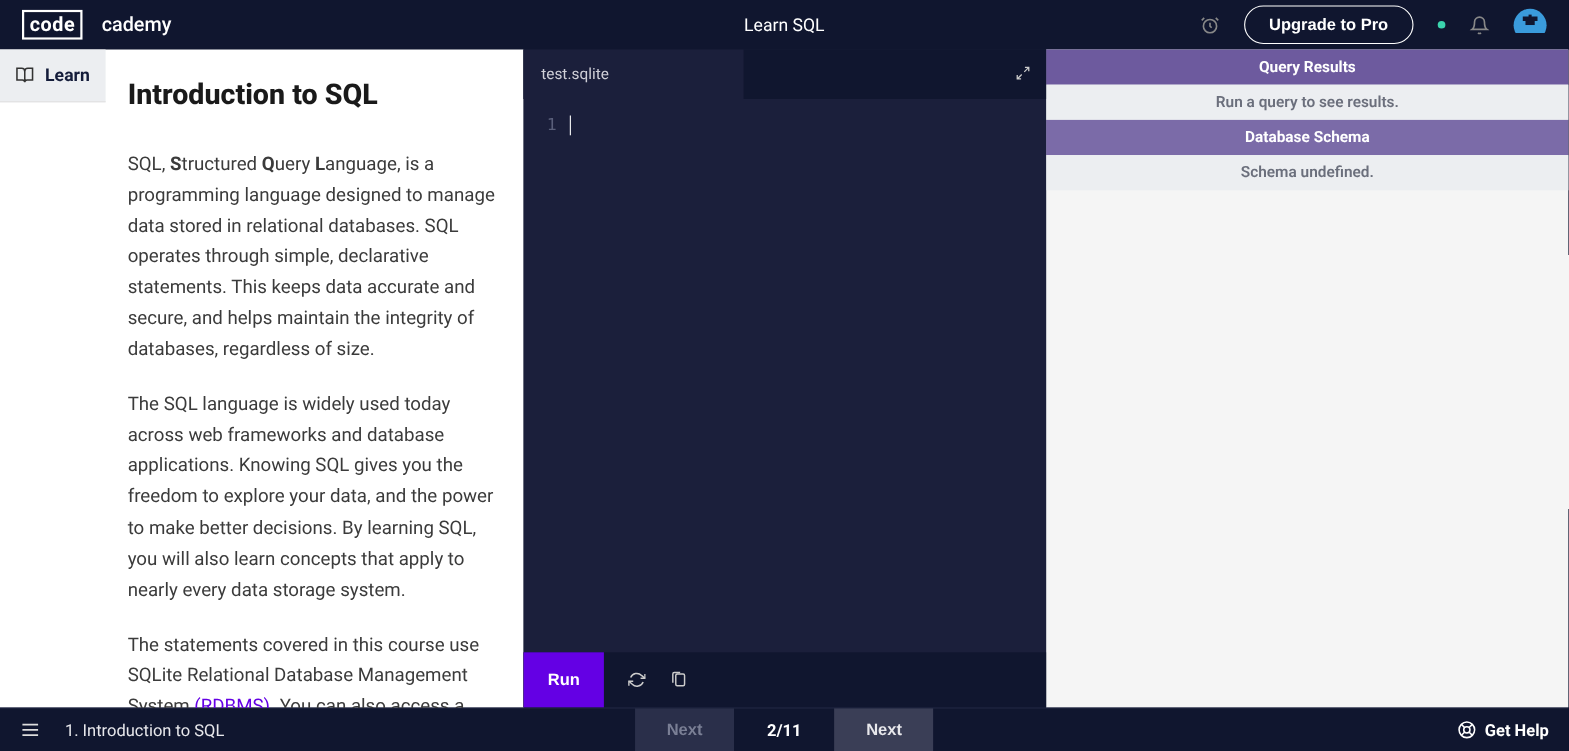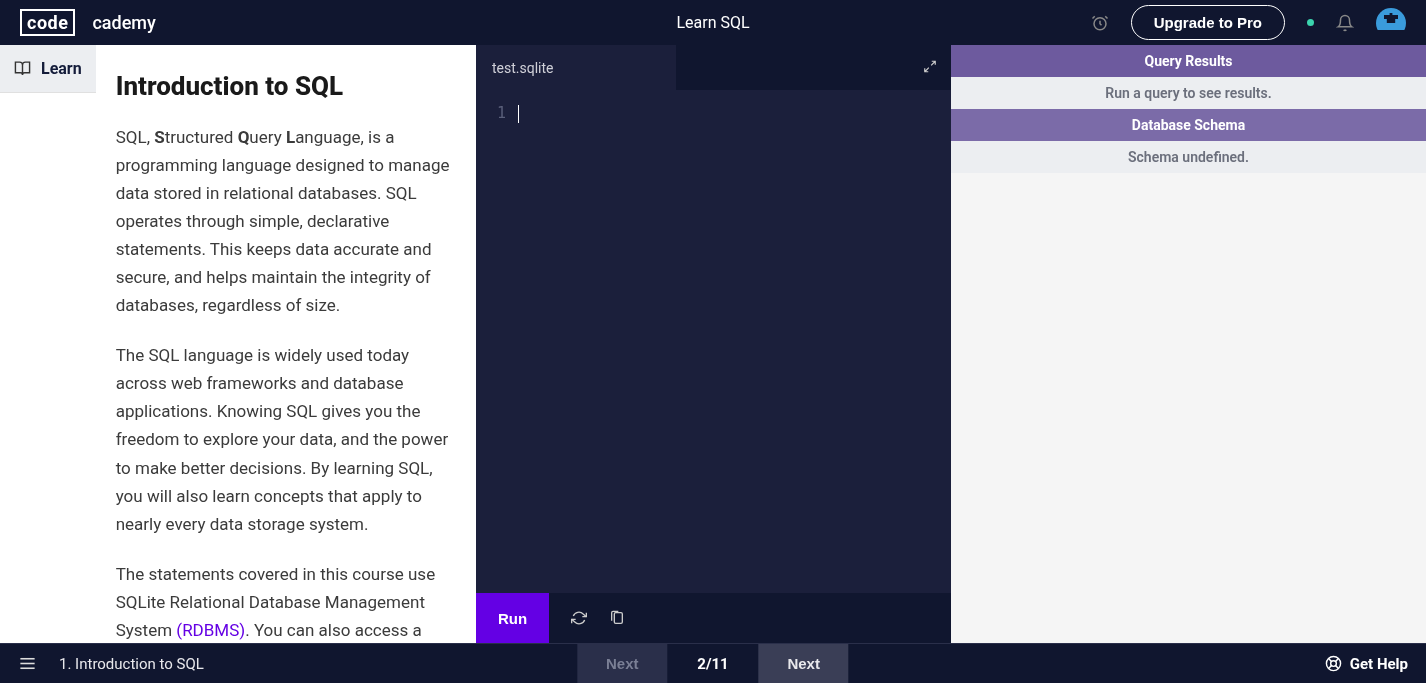--- a/index.html
+++ b/index.html
@@ -46,21 +46,21 @@
     height: 48px; background: #eceef1; display: flex; align-items: center;
     padding: 0 14px; gap: 10px; border-bottom: 1px solid #e0e0e0;
   }
   .book-icon { color: #333; display:flex; align-items:center; }
   .learn-label { font-size: 16px; font-weight: 700; color: #141c3a; }
   .lesson-scroll { flex: 1; overflow-y: auto; padding: 26px 20px 0 20px; position: relative; }
   .lesson-scroll::-webkit-scrollbar { width: 11px; }
   .lesson-scroll::-webkit-scrollbar-track { background: #f0f0f0; }
   .lesson-scroll::-webkit-scrollbar-thumb { background: #c7c7c7; border-radius: 0; }
   .eyebrow { font-size: 12px; letter-spacing: 1.5px; color: #7d8494; font-weight: 500; margin-bottom: 10px; }
-  .lesson-title { font-size: 26px; font-weight: 800; color: #1a1a1a; margin-bottom: 22px; }
+  .lesson-title { font-size: 26px; font-weight: 800; color: #1a1a1a; margin-bottom: 34px; }
   .lesson-body p { font-size: 17px; line-height: 1.65; color: #3b3b3b; margin-bottom: 22px; }
   .lesson-body a { color: #6400e4; text-decoration: none; }
 
   
   .editor-panel { width: 475px; background: #1b1f3b; display: flex; flex-direction: column; position:relative; }
   .editor-tabs { height: 45px; background: #10162f; display: flex; align-items: stretch; position: relative; }
   .editor-tab {
     background: #1b1f3b; color: #d0d0d8; font-size: 14px; padding: 0 60px 0 16px;
     display: flex; align-items: center; min-width: 200px;
   }

